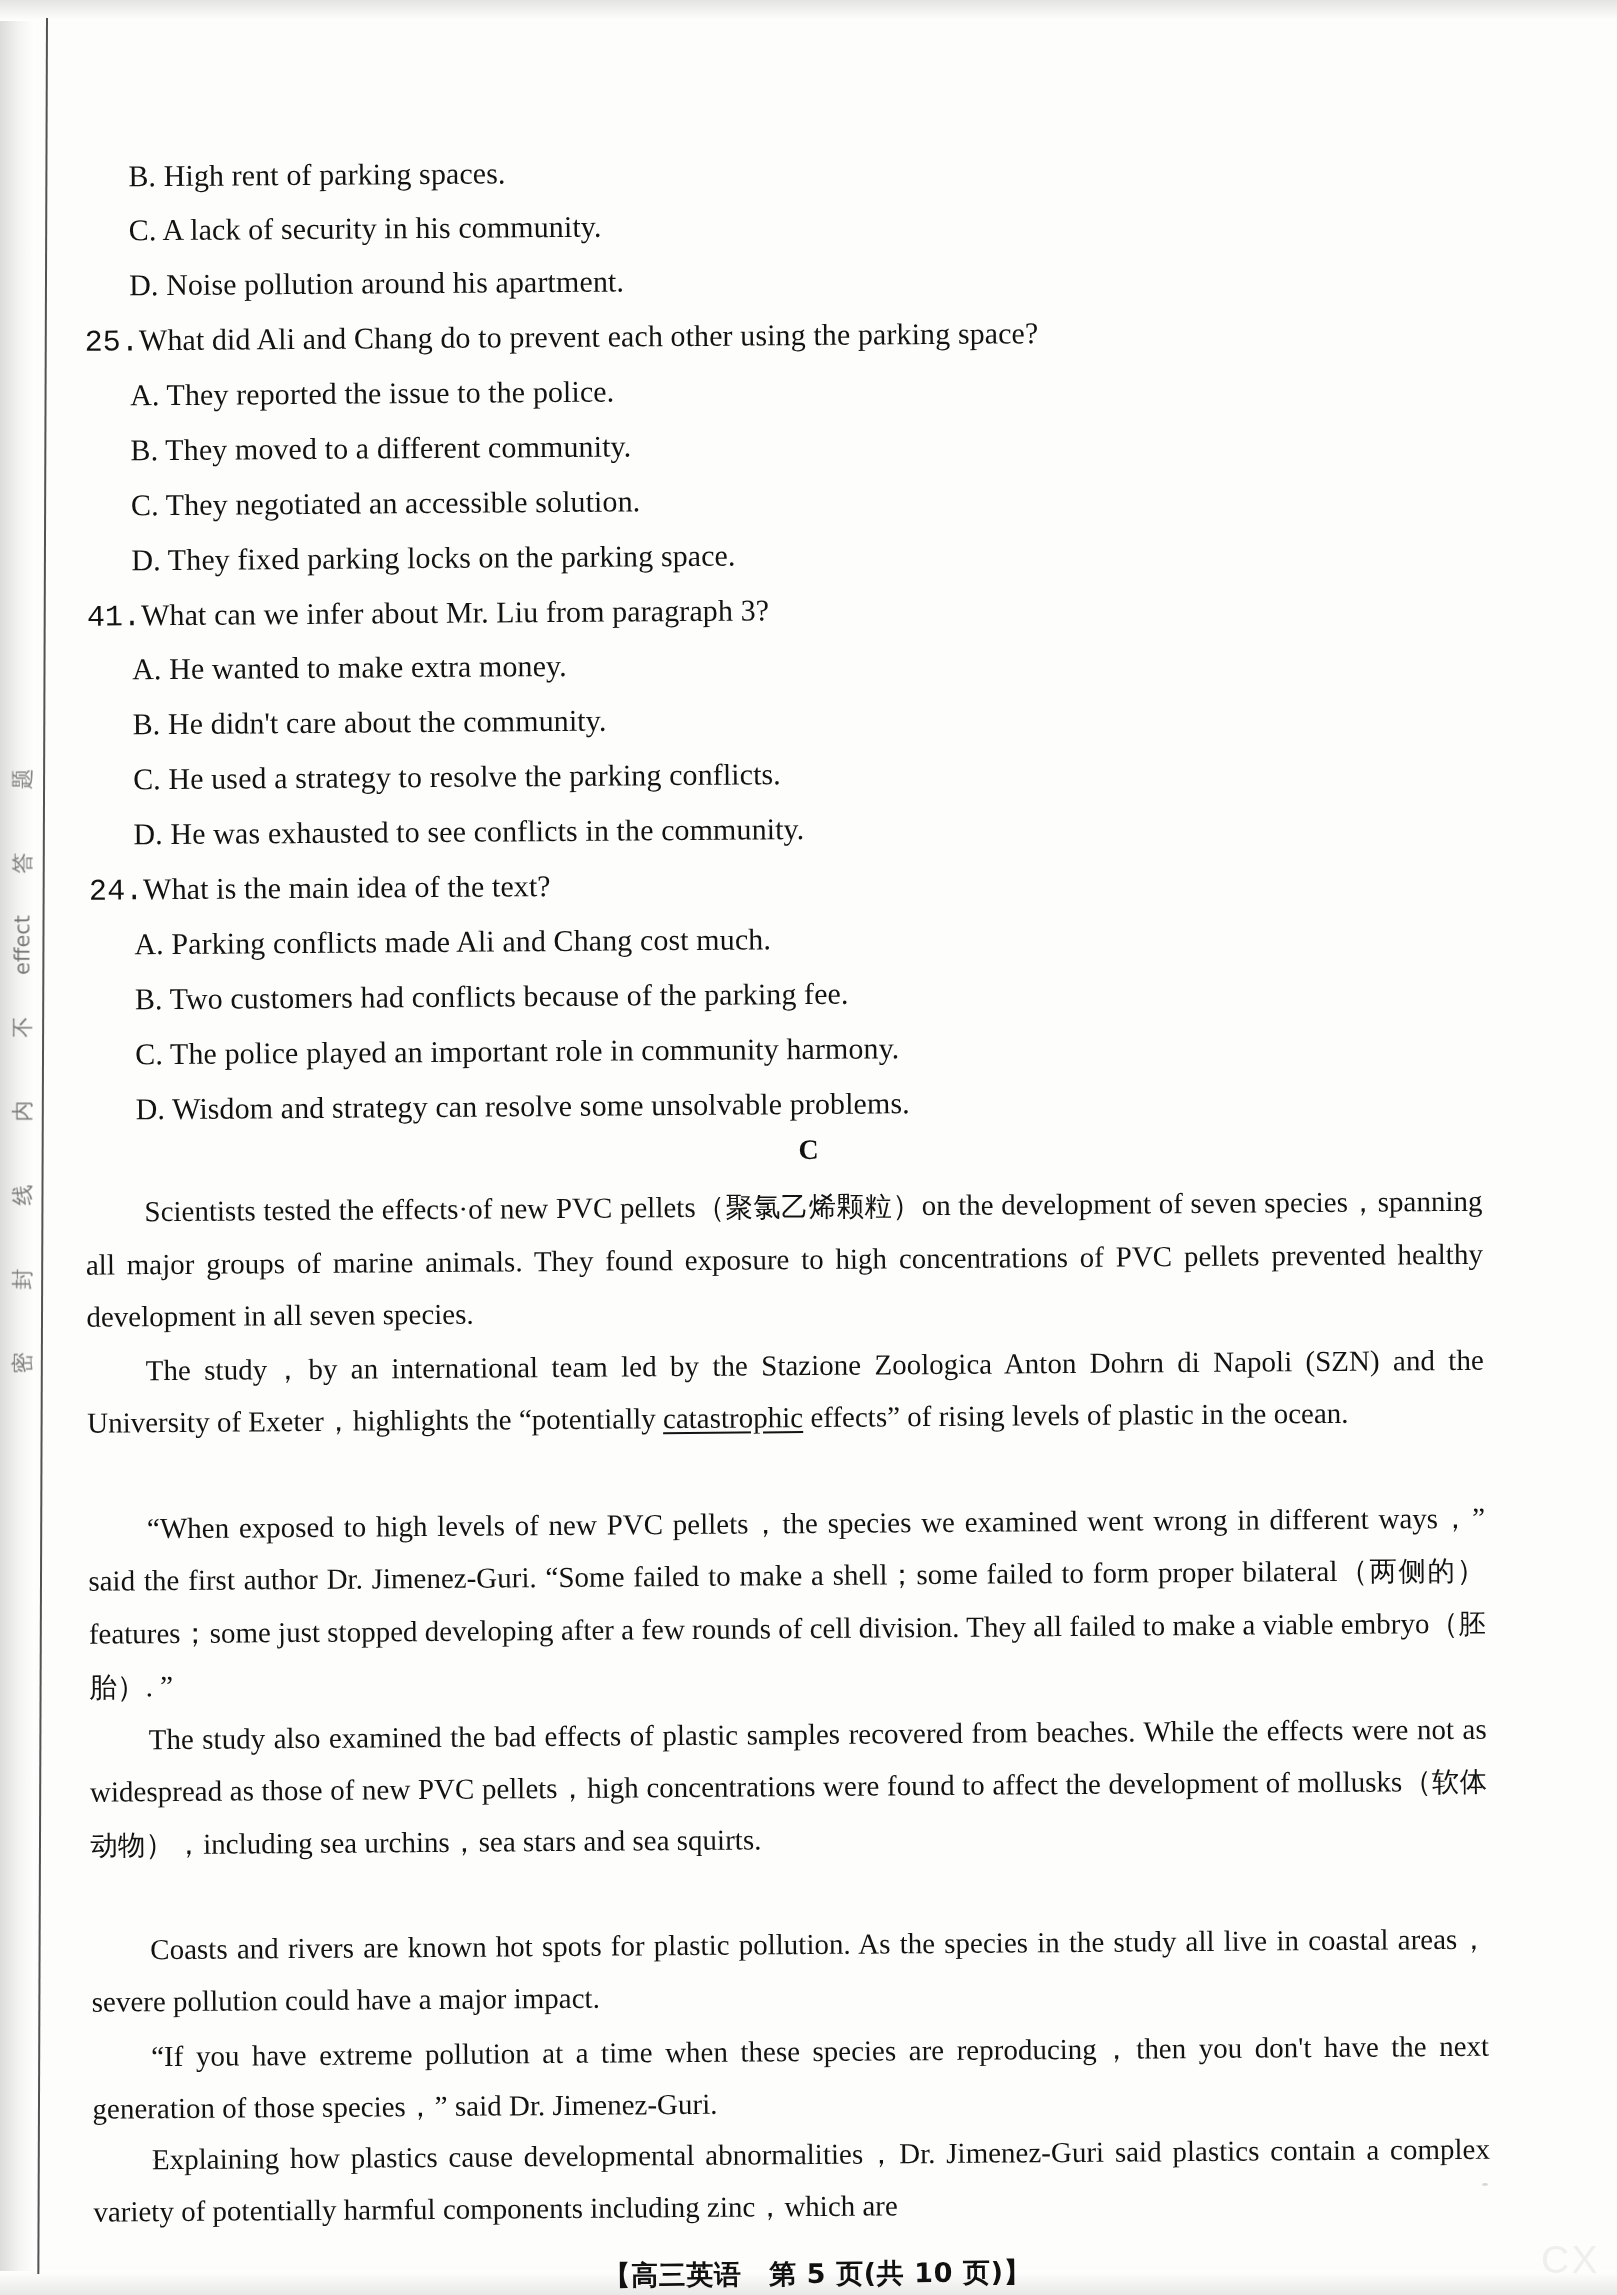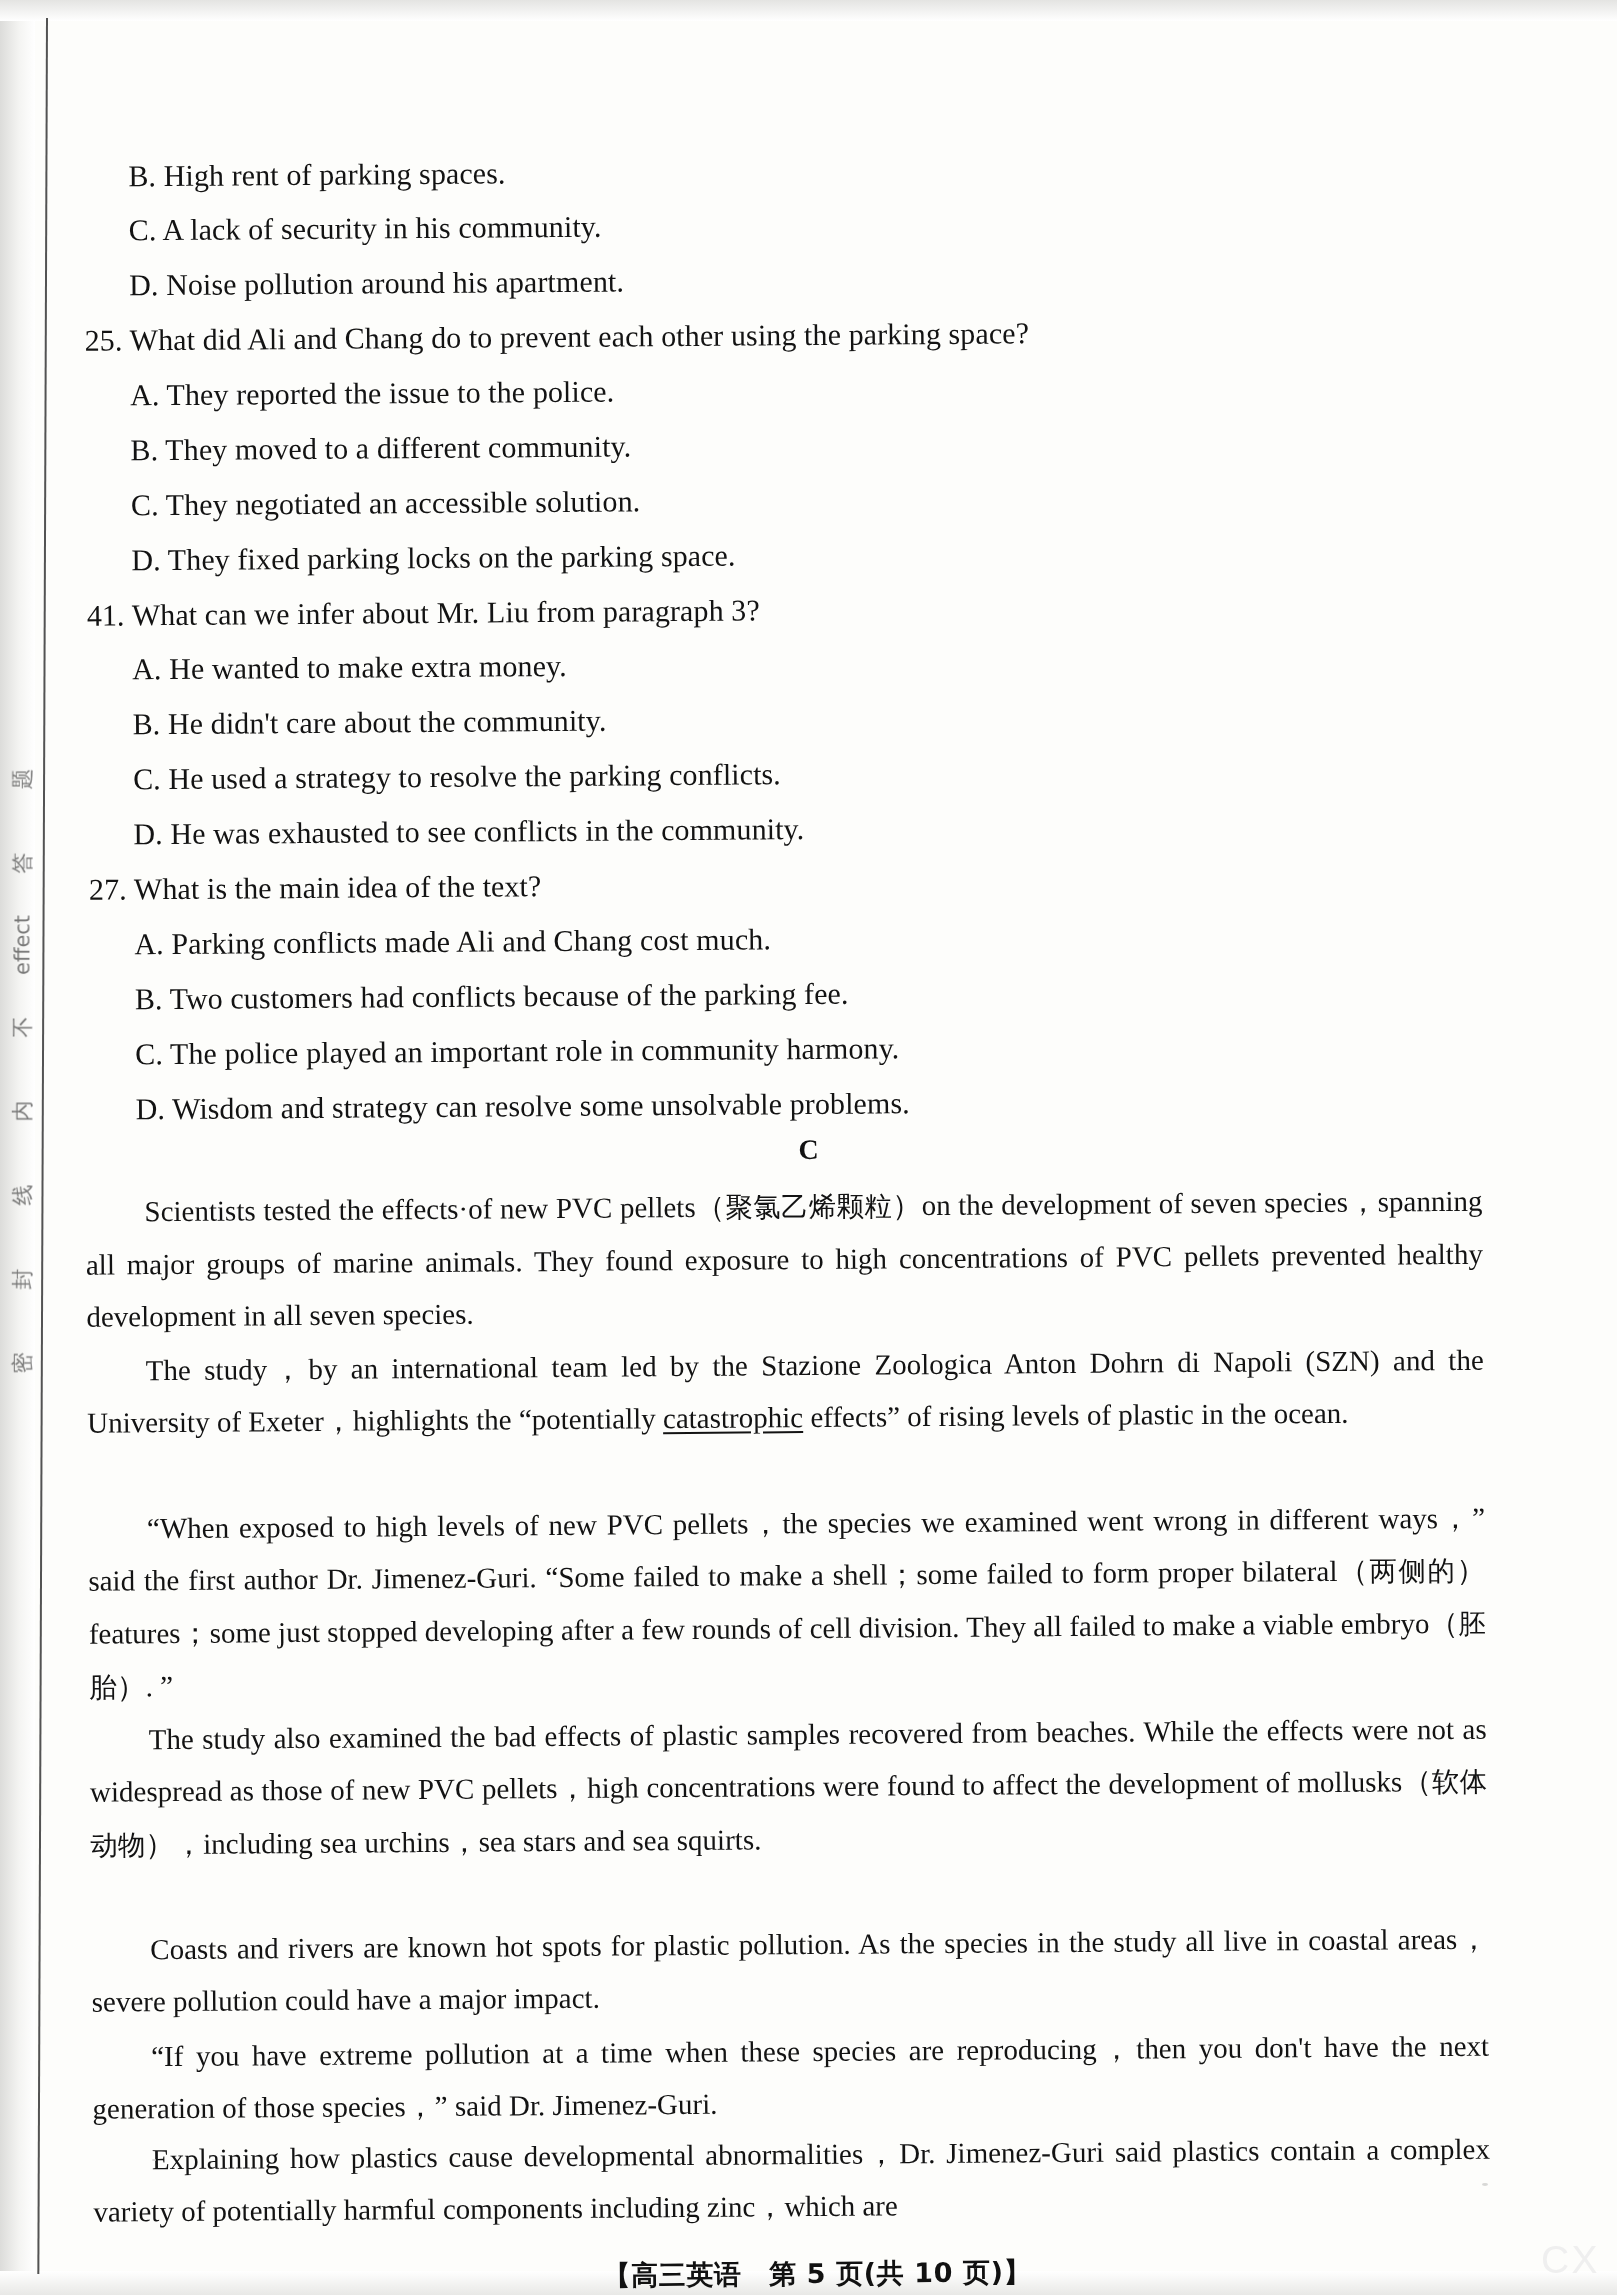--- a/index.html
+++ b/index.html
@@ -92,20 +92,21 @@
   .qline {
     font-size: 30px;
     line-height: 1.0;
     letter-spacing: 0.1px;
     white-space: nowrap;
     color: #131313;
   }
   .qnum {
     display: inline-block;
     min-width: 45px;
+    font-family: Liberation Mono, monospace;
   }
   .opt {
     padding-left: 45px;
   }
 
   .section-letter {
     position: absolute;
     left: 0;
     width: 1617px;
     text-align: center;
@@ -216,21 +217,21 @@
       <div class="qline opt">B. He didn't care about the community.</div>
     </div>
     <div class="qblock" style="top:759px;">
       <div class="qline opt">C. He used a strategy to resolve the parking conflicts.</div>
     </div>
     <div class="qblock" style="top:814px;">
       <div class="qline opt">D. He was exhausted to see conflicts in the community.</div>
     </div>
 
     <div class="qblock" style="top:869px;">
-      <div class="qline"><span class="qnum">27.</span><span>What is the main idea of the text?</span></div>
+      <div class="qline"><span class="qnum">24.</span><span>What is the main idea of the text?</span></div>
     </div>
     <div class="qblock" style="top:924px;">
       <div class="qline opt">A. Parking conflicts made Ali and Chang cost much.</div>
     </div>
     <div class="qblock" style="top:979px;">
       <div class="qline opt">B. Two customers had conflicts because of the parking fee.</div>
     </div>
     <div class="qblock" style="top:1034px;">
       <div class="qline opt">C. The police played an important role in community harmony.</div>
     </div>

